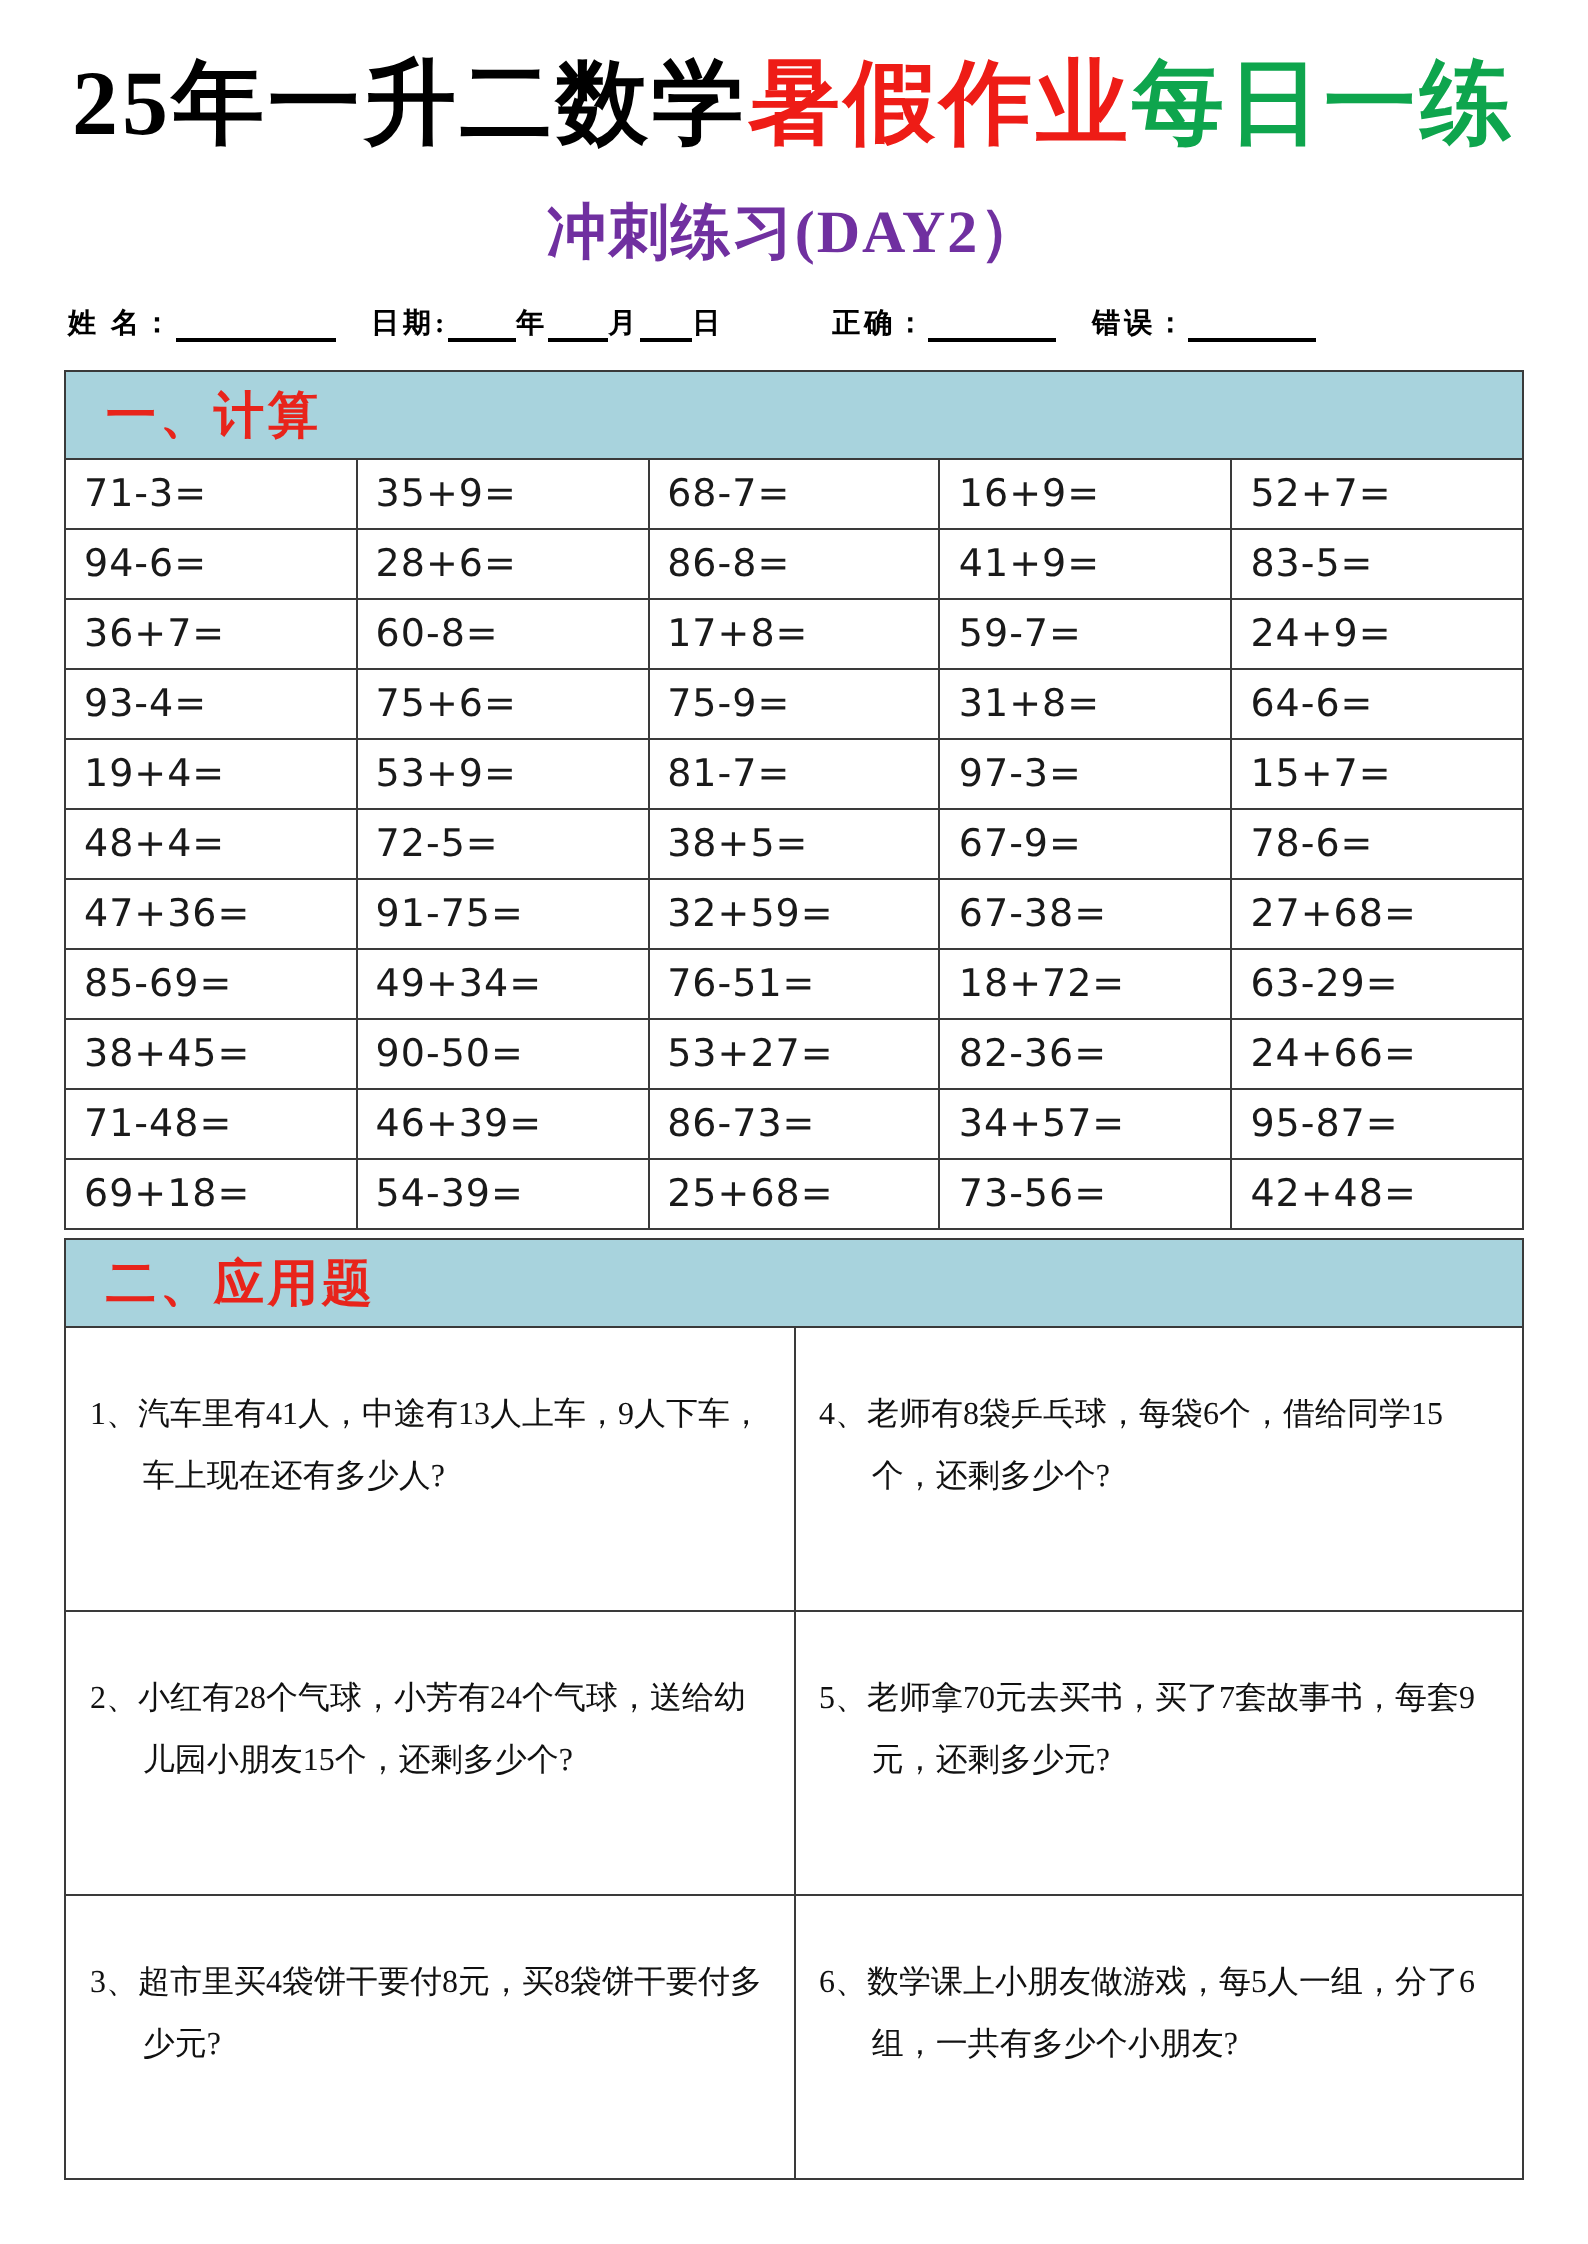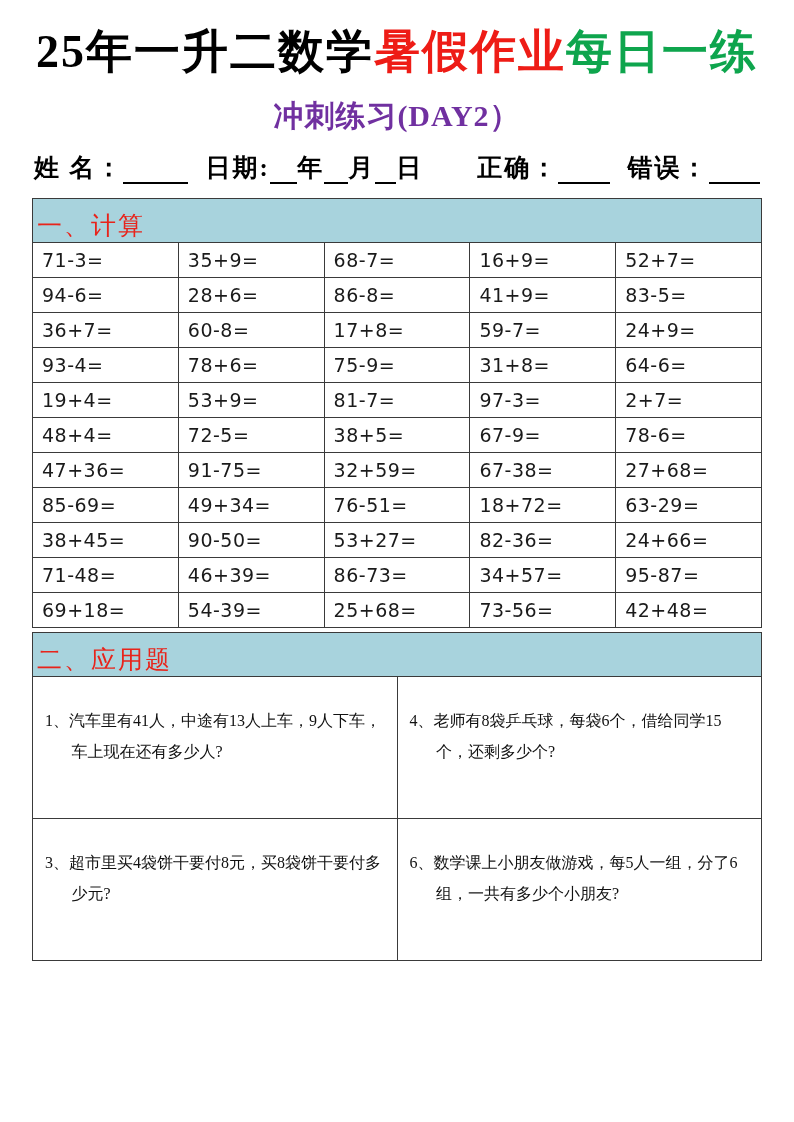--- a/index.html
+++ b/index.html
@@ -38,21 +38,21 @@
     text-align: center;
     font-size: 30px;
     font-weight: bold;
     color: var(--subtitle-purple);
     letter-spacing: 1px;
   }
   .info-line {
     display: flex;
     align-items: flex-end;
     margin: 4px 2px 14px 2px;
-    font-size: 25px;
+    font-size: 14px;
     font-weight: bold;
     white-space: nowrap;
   }
   .info-line .lbl { letter-spacing: 2px; }
   .info-line .lbl-date { margin-left: 18px; }
   .info-line .lbl-correct { margin-left: 54px; }
   .info-line .lbl-wrong { margin-left: 18px; }
   .blank {
     display: inline-block;
     border-bottom: 2px solid #000000;
@@ -62,24 +62,24 @@
   .w34 { width: 34px; }
   .w30 { width: 30px; }
   .w26 { width: 26px; }
   .w64 { width: 64px; }
   .section-header {
     height: 44px;
     background: var(--header-bg);
     border: 1px solid var(--border);
     border-bottom: none;
     display: flex;
-    align-items: flex-end;
-    padding-left: 4px;
+    align-items: center;
+    padding-left: 20px;
     font-size: 25px;
-    font-weight: normal;
+    font-weight: bold;
     color: var(--header-text);
     letter-spacing: 2px;
   }
   .section-header.second { margin-top: 4px; }
   table.calc-table {
     width: 100%;
     border-collapse: collapse;
     table-layout: fixed;
   }
   table.calc-table td {
@@ -162,31 +162,31 @@
         </tr>
         <tr>
           <td>36+7=</td>
           <td>60-8=</td>
           <td>17+8=</td>
           <td>59-7=</td>
           <td>24+9=</td>
         </tr>
         <tr>
           <td>93-4=</td>
-          <td>78+6=</td>
+          <td>75+6=</td>
           <td>75-9=</td>
           <td>31+8=</td>
           <td>64-6=</td>
         </tr>
         <tr>
           <td>19+4=</td>
           <td>53+9=</td>
           <td>81-7=</td>
           <td>97-3=</td>
-          <td>2+7=</td>
+          <td>15+7=</td>
         </tr>
         <tr>
           <td>48+4=</td>
           <td>72-5=</td>
           <td>38+5=</td>
           <td>67-9=</td>
           <td>78-6=</td>
         </tr>
         <tr>
           <td>47+36=</td>
@@ -235,20 +235,28 @@
         <tr>
           <td>
             <div class="prob">1、汽车里有41人，中途有13人上车，9人下车，车上现在还有多少人?</div>
           </td>
           <td>
             <div class="prob">4、老师有8袋乒乓球，每袋6个，借给同学15个，还剩多少个?</div>
           </td>
         </tr>
         <tr>
           <td>
+            <div class="prob">2、小红有28个气球，小芳有24个气球，送给幼儿园小朋友15个，还剩多少个?</div>
+          </td>
+          <td>
+            <div class="prob">5、老师拿70元去买书，买了7套故事书，每套9元，还剩多少元?</div>
+          </td>
+        </tr>
+        <tr>
+          <td>
             <div class="prob">3、超市里买4袋饼干要付8元，买8袋饼干要付多少元?</div>
           </td>
           <td>
             <div class="prob">6、数学课上小朋友做游戏，每5人一组，分了6组，一共有多少个小朋友?</div>
           </td>
         </tr>
       </tbody>
   </table>
 
 </div>

